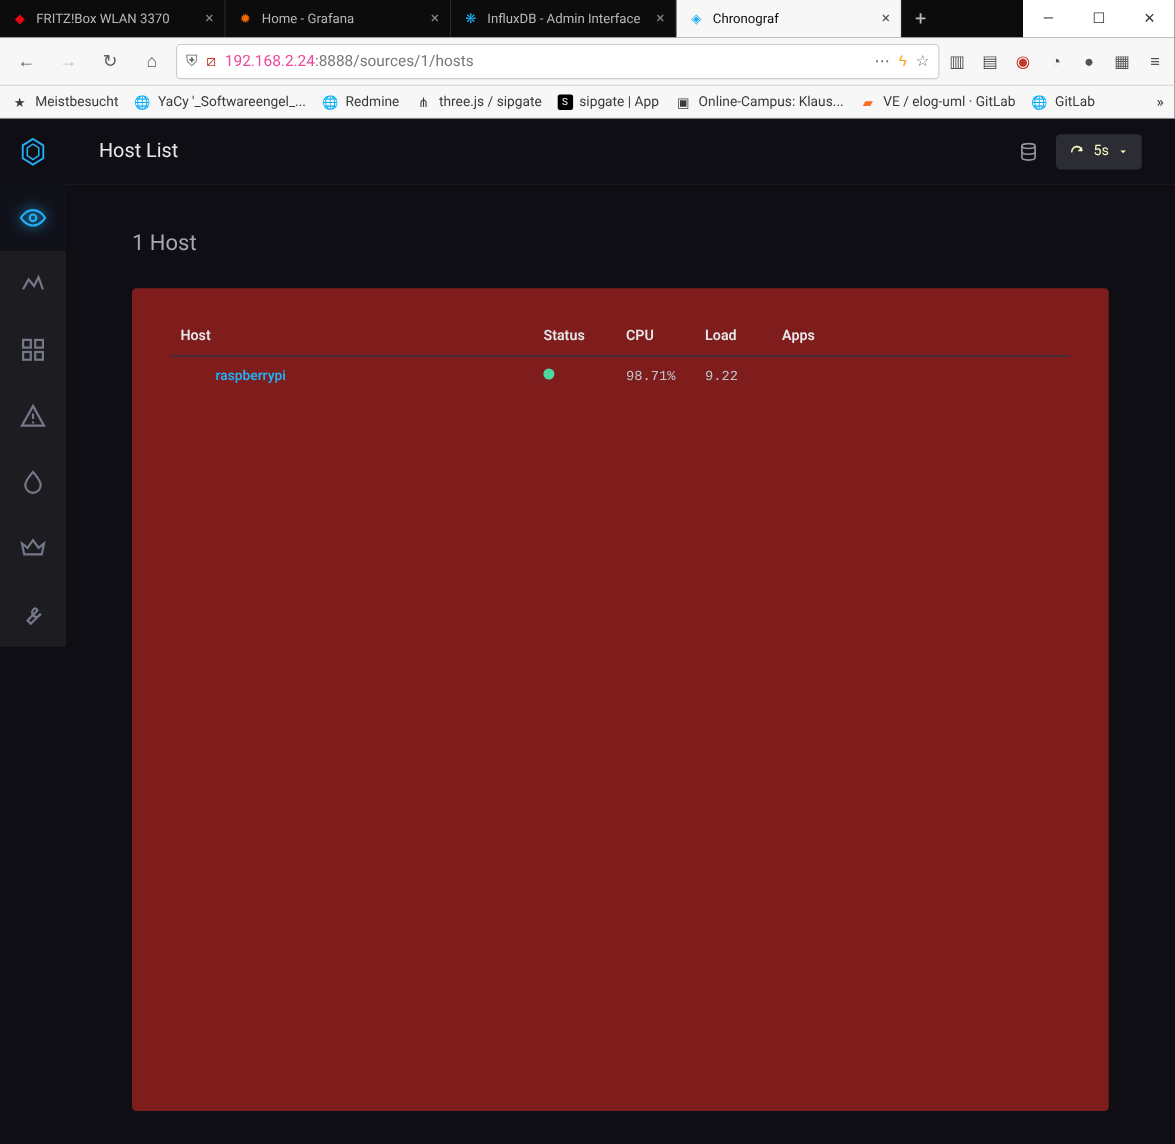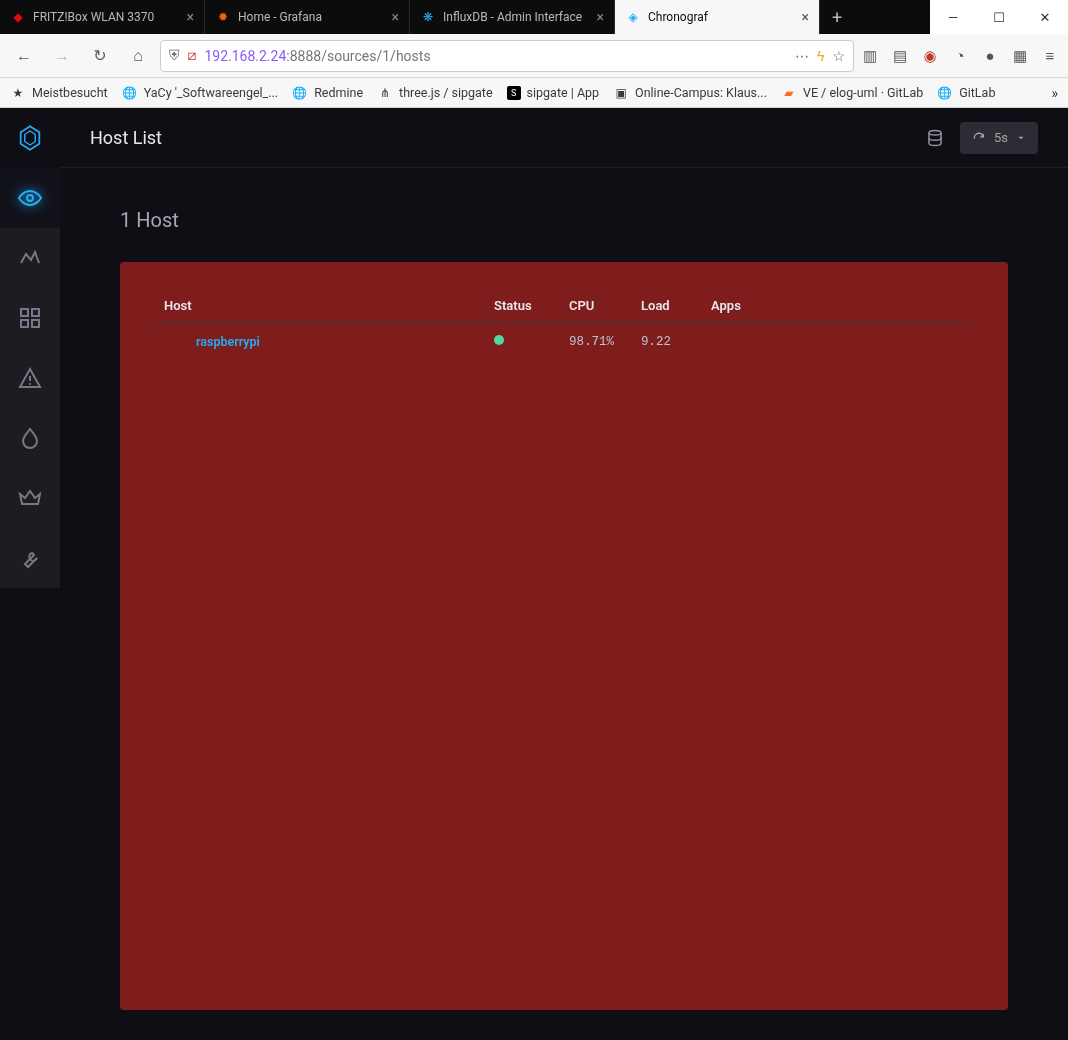--- a/index.html
+++ b/index.html
@@ -17,21 +17,21 @@
     .newtab { width: 34px; display: flex; align-items: center; justify-content: center; color: #b9b9bb; font-size: 18px; cursor: pointer; }
     .window-controls { display: flex; background: #fff; }
     .wc-btn { width: 46px; display: flex; align-items: center; justify-content: center; color: #333; font-size: 13px; cursor: pointer; }
 
     .browser-toolbar { background: #f7f7f7; height: 44px; display: flex; align-items: center; gap: 6px; padding: 0 8px; border-bottom: 1px solid #d8d8d8; }
     .nav-btn { width: 32px; height: 32px; border-radius: 4px; display: flex; align-items: center; justify-content: center; color: #5c5c5c; font-size: 16px; cursor: pointer; }
     .nav-btn.disabled { color: #bfbfbf; }
     .addrbar { flex: 1; height: 32px; border: 1px solid #ccc; border-radius: 4px; background: #fff; display: flex; align-items: center; padding: 0 8px; gap: 8px; }
     .addr-icon { color: #666; font-size: 14px; }
     .addr-text { flex: 1; font-size: 14px; color: #777; white-space: nowrap; overflow: hidden; }
-    .addr-text .bold { color: #8b5cf6; }
+    .addr-text .bold { color: #ec4899; }
     .toolbar-icons { display: flex; gap: 10px; align-items: center; }
     .tb-icon { width: 20px; height: 20px; display: flex; align-items: center; justify-content: center; color: #555; font-size: 15px; cursor: pointer; }
 
     .bookmarks-bar { background: #f7f7f7; height: 30px; display: flex; align-items: center; gap: 14px; padding: 0 10px; border-bottom: 1px solid #d0d0d0; font-size: 12.5px; color: #3a3a3a; }
     .bm-item { display: flex; align-items: center; gap: 6px; cursor: pointer; white-space: nowrap; }
     .bm-icon { width: 16px; height: 16px; display: inline-flex; align-items: center; justify-content: center; font-size: 12px; }
     .bm-more { margin-left: auto; cursor: pointer; font-size: 14px; }
 
     
     .app-area { flex: 1; display: flex; background: #0f0e15; min-height: 0; }
@@ -41,21 +41,21 @@
     .side-item.active { color: #22adf6; background: #11111a; position: relative; }
     .side-item.active::before { content: ""; position: absolute; left: 0; top: 0; bottom: 0; }
     .side-item svg { width: 24px; height: 24px; }
     .side-glow { filter: drop-shadow(0 0 6px #22adf6); }
 
     .app-main { flex: 1; display: flex; flex-direction: column; min-width: 0; }
     .app-header { height: 60px; display: flex; align-items: center; padding: 0 30px; background: #0f0e15; border-bottom: 1px solid #1c1c21; }
     .page-title { color: #e7e8eb; font-size: 18px; font-weight: 400; }
     .hdr-spacer { flex: 1; }
     .hdr-icon { width: 34px; height: 34px; display: flex; align-items: center; justify-content: center; color: #9394a3; cursor: pointer; }
-    .refresh-sel { background: #2c2c35; border-radius: 4px; height: 32px; display: flex; align-items: center; gap: 8px; padding: 11px 12px; color: #a3a3a3; font-size: 13px; cursor: pointer; margin-left: 8px; }
+    .refresh-sel { background: #2c2c35; border-radius: 4px; height: 32px; display: flex; align-items: center; gap: 8px; padding: 11px 12px; color: #fef9c3; font-size: 13px; cursor: pointer; margin-left: 8px; }
 
     .page-body { flex: 1; padding: 40px 60px 30px 60px; display: flex; flex-direction: column; min-height: 0; }
     .body-head { display: flex; align-items: flex-end; margin-bottom: 30px; }
     .host-count { color: #a6a7b3; font-size: 20px; font-weight: 400; }
     .filter-box { margin-left: auto; width: 258px; height: 34px; border: 2px solid #2c2c35; border-radius: 4px; background: #1c1c21; display: flex; align-items: center; padding: 0 12px; gap: 8px; }
     .filter-icon { color: #5a5b6a; font-size: 13px; }
     .filter-input { background: transparent; border: none; outline: none; color: #e7e8eb; font-size: 13px; font-style: italic; flex: 1; }
     .filter-input::placeholder { color: #5a5b6a; font-style: italic; }
 
     .panel { background: #7f1d1d; border-radius: 4px; flex: 1; padding: 26px 36px; min-height: 0; }

